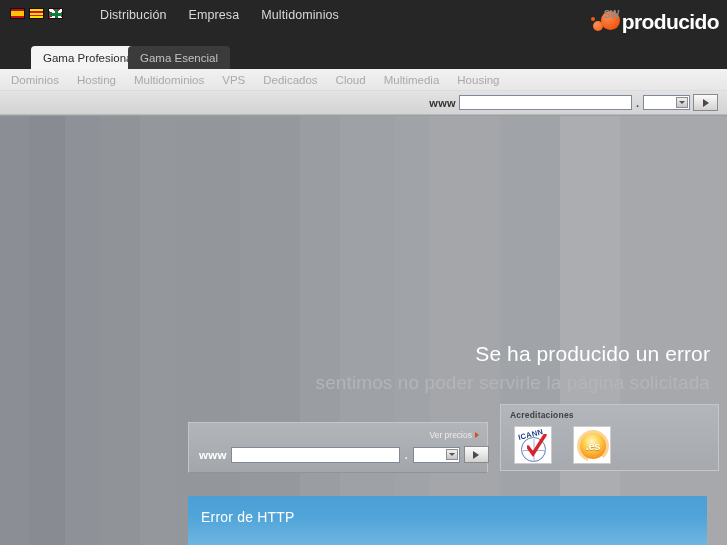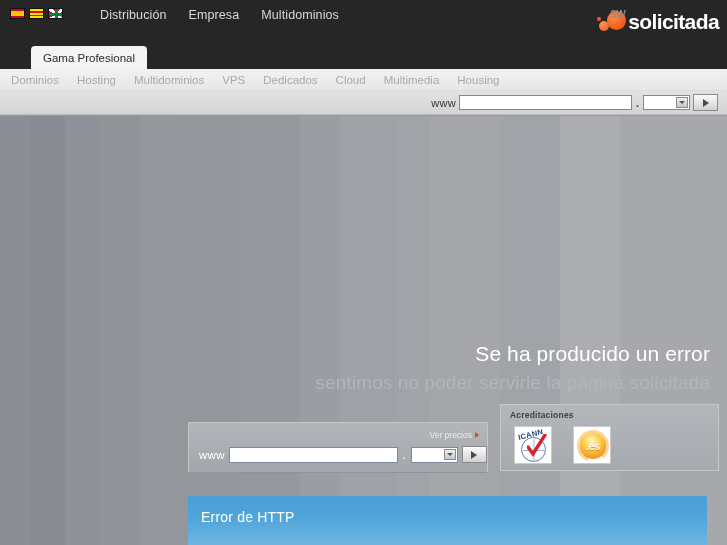--- a/index.html
+++ b/index.html
@@ -156,21 +156,21 @@
     position: absolute; left: 0; top: 91px;
     width: 727px; height: 24px;
     background: linear-gradient(to bottom, #e3e3e3, #d3d3d3);
     border-bottom: 1px solid #b9b9b9;
   }
   .hdr-search {
     position: absolute; right: 9px; top: 3px;
     display: flex; align-items: center; gap: 3px;
   }
   .www-label {
-    font-size: 11px; font-weight: normal; color: #333;
+    font-size: 11px; font-weight: bold; color: #333;
     letter-spacing: .3px;
   }
   .dom-input {
     width: 173px; height: 15px;
     border: 1px solid #7e8a99;
     background: #fff;
     font-size: 10px;
     padding: 0 3px;
     outline: none;
   }
@@ -427,26 +427,27 @@
       <a href="#">Multidominios</a>
     </div>
 
     <div class="logo">
       <span class="logo-mark">
         <span class="c-sm"></span>
         <span class="c-mid"></span>
         <span class="c-big"></span>
         <span class="sw">SW</span>
       </span>
-      <span class="logo-text">solicitada</span>
+      <span class="logo-text">producido</span>
     </div>
   </div>
 
   <div class="tabsrow">
     <div class="tab active">Gama Profesional</div>
+    <div class="tab inactive">Gama Esencial</div>
   </div>
 
   <div class="subnav">
     <a href="#">Dominios</a>
     <a href="#">Hosting</a>
     <a href="#">Multidominios</a>
     <a href="#">VPS</a>
     <a href="#">Dedicados</a>
     <a href="#">Cloud</a>
     <a href="#">Multimedia</a>

